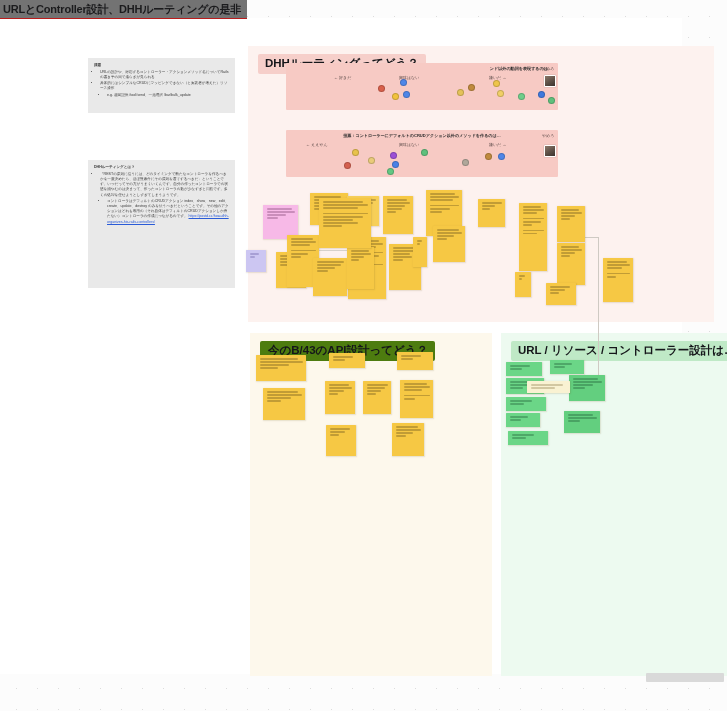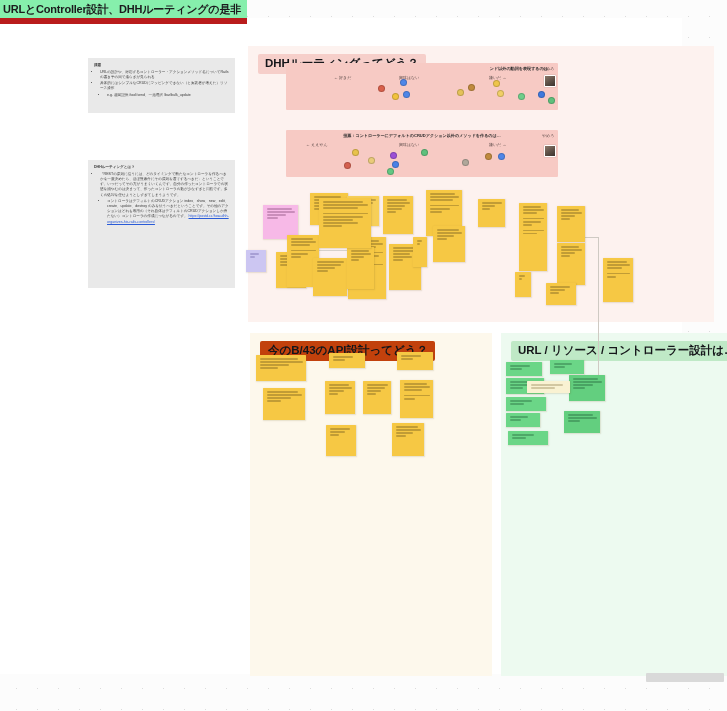--- a/index.html
+++ b/index.html
@@ -20,21 +20,21 @@
     background-position:6px 6px;
   }
   .whitesheet{
     position:absolute;left:0;top:18px;width:682px;height:628px;
     background:#ffffff;
   }
 
   
   .topbar{
     position:absolute;left:0;top:0;width:247px;height:18px;
-    background:#86efac;border-bottom:6px solid #b91c1c;
+    background:#737373;border-bottom:1px solid #b91c1c;
     display:flex;align-items:center;z-index:40;
   }
   .topbar .title{
     font-size:11px;font-weight:bold;color:#1b1b1d;letter-spacing:-0.2px;
     padding-left:3px;white-space:nowrap;
   }
   .topbar-rest{
     position:absolute;left:247px;top:0;width:480px;height:18px;z-index:39;
   }
 
@@ -54,21 +54,21 @@
   
   .frame{position:absolute;box-sizing:border-box;z-index:10;}
   .frame-title{
     position:absolute;top:8px;left:10px;
     font-size:11.5px;font-weight:bold;color:#15161a;
     padding:2px 7px 3px 7px;border-radius:2px;white-space:nowrap;z-index:3;
   }
   .frame-pink{background:#fdf2ef;}
   .frame-pink .frame-title{background:#f6cfca;}
   .frame-yellow{background:#fdf8ec;}
-  .frame-yellow .frame-title{background:#c2410c;padding-left:8px;}
+  .frame-yellow .frame-title{background:#4d7c0f;padding-left:8px;}
   .frame-green{background:#edfaf0;}
   .frame-green .frame-title{background:#bfe9c6;}
 
   
   .poll{position:absolute;background:#f7cac4;border-radius:1px;}
   .poll .poll-q{
     position:absolute;left:50%;transform:translateX(-50%);top:3px;
     font-size:4.1px;font-weight:bold;color:#2c2c2c;white-space:nowrap;
   }
   .poll .axis-lab{position:absolute;top:12px;font-size:4px;color:#5b4a48;white-space:nowrap;}

